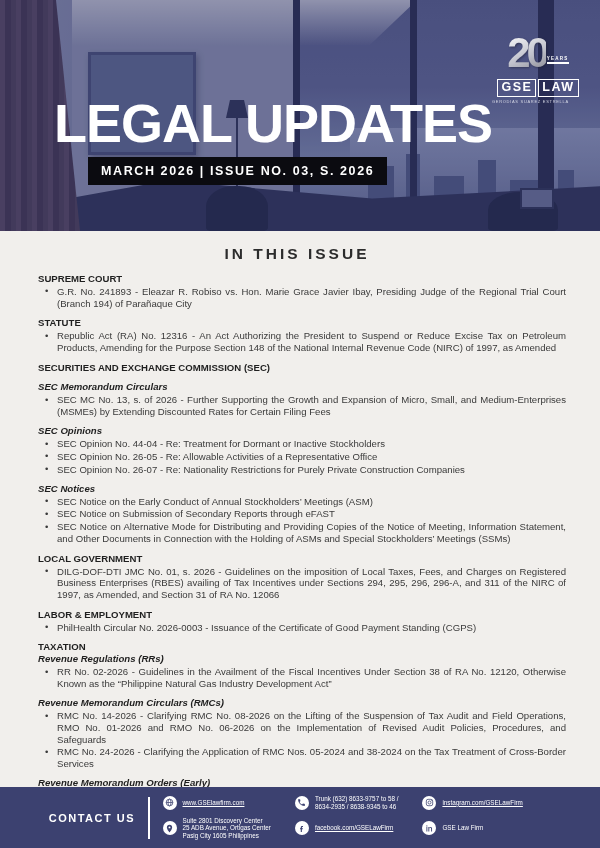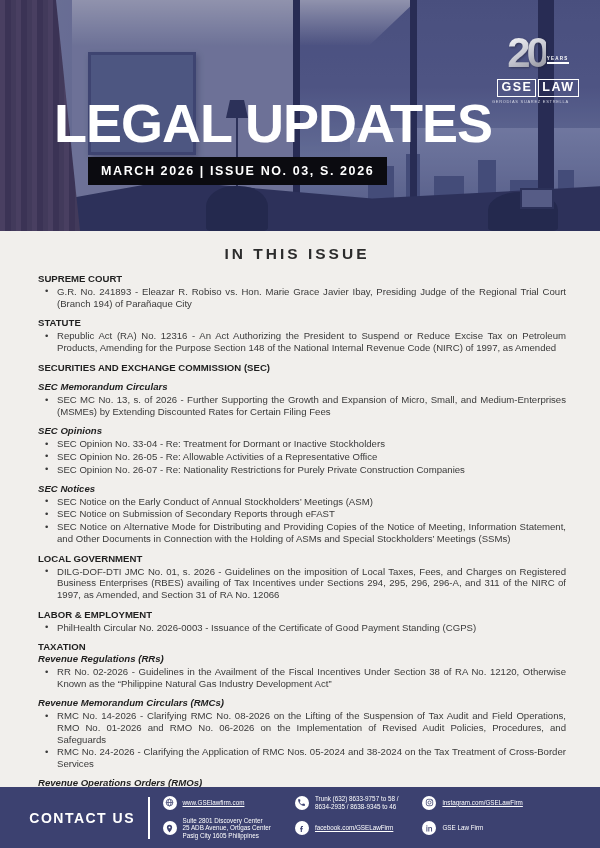--- a/index.html
+++ b/index.html
@@ -84,21 +84,21 @@
   .sec.tight .subsec:first-of-type{margin-top:0;}
   .sub-label{font-size:9.6px; font-weight:bold; font-style:italic; color:var(--head-ink); line-height:1.25;}
   ul.items{list-style:none;}
   li.item{position:relative; padding-left:19px; font-size:9.6px; line-height:1.22;
           text-align:justify; margin-top:1px; color:var(--ink);}
   li.item .bullet{position:absolute; left:7px; top:-0.5px;}
 
   
   .footer{position:absolute; left:0; right:0; bottom:0; height:61px; background:var(--navy);
           color:#fff; display:flex; align-items:center;}
-  .contact-label{flex:0 0 148px; text-align:right; padding-right:13px; font-size:14px;
+  .contact-label{flex:0 0 148px; text-align:right; padding-right:13px; font-size:11px;
                  font-weight:bold; letter-spacing:1.5px;}
   .divider{width:1.5px; height:42px; background:#fff;}
   .contact-grid{display:grid; grid-template-rows:repeat(2,auto); grid-auto-flow:column;
                 column-gap:24px; row-gap:6px; margin-left:13px; align-items:center;}
   .c-item{display:flex; align-items:center; gap:6px; min-width:98px;}
   .c-icon{width:14px; height:14px; border-radius:50%; background:#fff; color:var(--navy);
           display:flex; align-items:center; justify-content:center; flex:none;}
   .c-icon svg{width:9px; height:9px; display:block;}
   .c-text{font-size:6.3px; line-height:1.25;}
   .c-text.u{text-decoration:underline;}
@@ -171,21 +171,21 @@
           <h3 class="sec-title">SECURITIES AND EXCHANGE COMMISSION (SEC)</h3>
           <div class="subsec">
             <h4 class="sub-label">SEC Memorandum Circulars</h4>
             <ul class="items">
               <li class="item"><span class="bullet">•</span><span class="itxt">SEC MC No. 13, s. of 2026 - Further Supporting the Growth and Expansion of Micro, Small, and Medium-Enterprises (MSMEs) by Extending Discounted Rates for Certain Filing Fees</span></li>
             </ul>
           </div>
           <div class="subsec">
             <h4 class="sub-label">SEC Opinions</h4>
             <ul class="items">
-              <li class="item"><span class="bullet">•</span><span class="itxt">SEC Opinion No. 33-04 - Re: Treatment for Dormant or Inactive Stockholders</span></li>
+              <li class="item"><span class="bullet">•</span><span class="itxt">SEC Opinion No. 44-04 - Re: Treatment for Dormant or Inactive Stockholders</span></li>
               <li class="item"><span class="bullet">•</span><span class="itxt">SEC Opinion No. 26-05 - Re: Allowable Activities of a Representative Office</span></li>
               <li class="item"><span class="bullet">•</span><span class="itxt">SEC Opinion No. 26-07 - Re: Nationality Restrictions for Purely Private Construction Companies</span></li>
             </ul>
           </div>
           <div class="subsec">
             <h4 class="sub-label">SEC Notices</h4>
             <ul class="items">
               <li class="item"><span class="bullet">•</span><span class="itxt">SEC Notice on the Early Conduct of Annual Stockholders’ Meetings (ASM)</span></li>
               <li class="item"><span class="bullet">•</span><span class="itxt">SEC Notice on Submission of Secondary Reports through eFAST</span></li>
               <li class="item"><span class="bullet">•</span><span class="itxt">SEC Notice on Alternative Mode for Distributing and Providing Copies of the Notice of Meeting, Information Statement, and Other Documents in Connection with the Holding of ASMs and Special Stockholders’ Meetings (SSMs)</span></li>
@@ -213,21 +213,21 @@
             </ul>
           </div>
           <div class="subsec">
             <h4 class="sub-label">Revenue Memorandum Circulars (RMCs)</h4>
             <ul class="items">
               <li class="item"><span class="bullet">•</span><span class="itxt">RMC No. 14-2026 - Clarifying RMC No. 08-2026 on the Lifting of the Suspension of Tax Audit and Field Operations, RMO No. 01-2026 and RMO No. 06-2026 on the Implementation of Revised Audit Policies, Procedures, and Safeguards</span></li>
               <li class="item"><span class="bullet">•</span><span class="itxt">RMC No. 24-2026 - Clarifying the Application of RMC Nos. 05-2024 and 38-2024 on the Tax Treatment of Cross-Border Services</span></li>
             </ul>
           </div>
           <div class="subsec">
-            <h4 class="sub-label">Revenue Operations Orders (RMOs)</h4>
+            <h4 class="sub-label">Revenue Memorandum Orders (Early)</h4>
           </div>
         </section>
       </div>
   </main>
 
   <footer class="footer">
     <div class="contact-label">CONTACT US</div>
     <div class="divider"></div>
     <div id="contact-grid" class="contact-grid">
         <div class="c-item">

